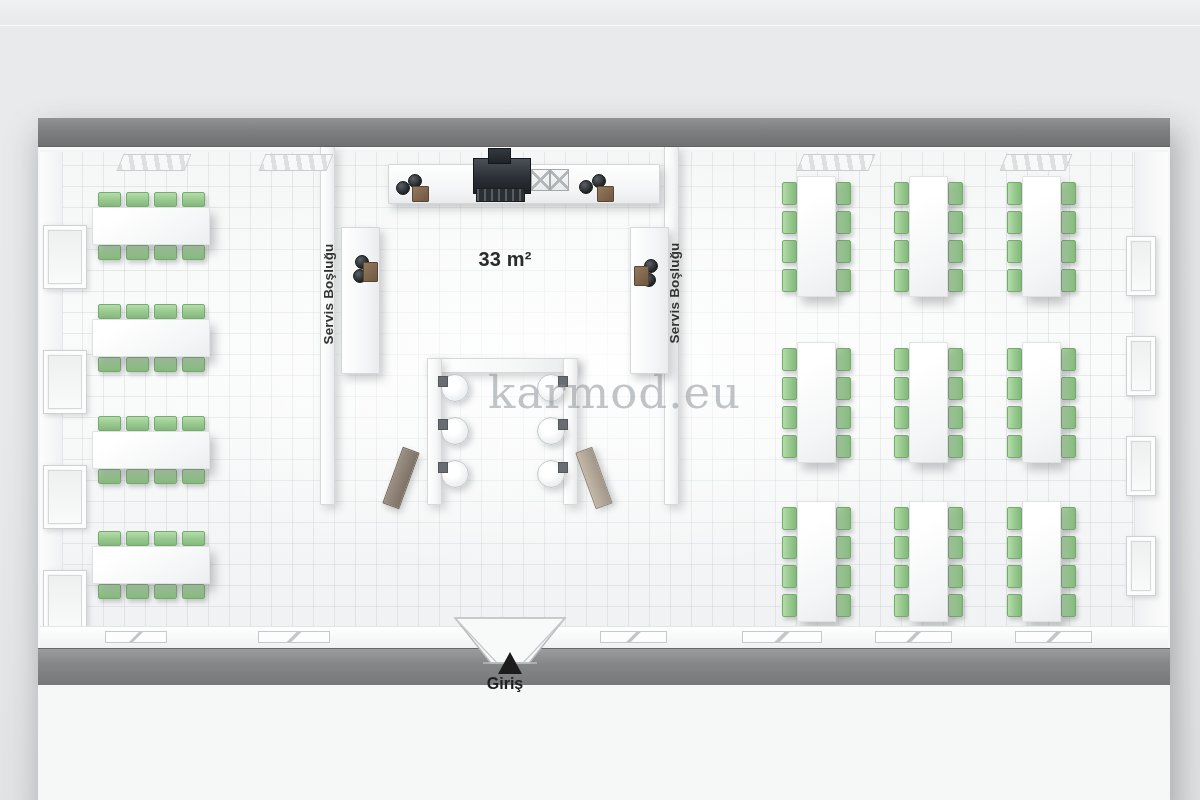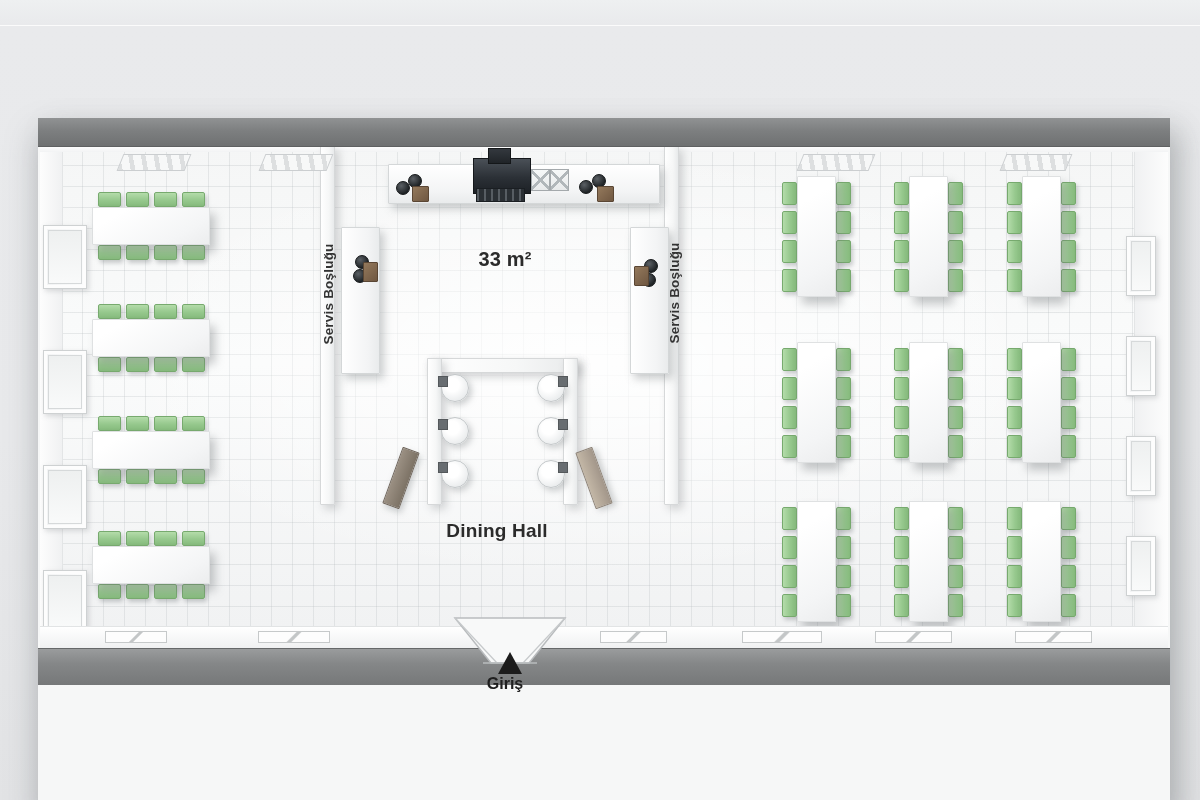--- a/index.html
+++ b/index.html
@@ -180,25 +180,25 @@
         <div class="board" style="left:3px; top:38px; width:13px; height:18px;"></div>
       </div>
 
       <div class="lean-board" style="left:352px; top:302px; transform:rotate(20deg);"></div>
       <div class="lean-board light" style="left:545px; top:302px; transform:rotate(-20deg);"></div>
 
       <div class="room-label" style="left:390px; top:100px; width:150px;">
         <div class="area">33 m²</div>
       </div>
       <div class="room-label" style="left:377px; top:372px; width:160px;">
-        <div>Dining Hall</div>
       </div>
       <div class="vlabel" style="left:233px; top:140px;">Servis Boşluğu</div>
       <div class="vlabel" style="left:579px; top:139px;">Servis Boşluğu</div>
 
+      <div class="watermark">karmod.eu</div>
     <div class="table-group" style="left: 52px; top: 46px; width: 116px; height: 66px;">
           <div class="chair" style="left: 6px; top: 0px; width: 21px; height: 13px;"></div>
           <div class="chair" style="left: 6px; top: 53px; width: 21px; height: 13px;"></div>
           <div class="chair" style="left: 34px; top: 0px; width: 21px; height: 13px;"></div>
           <div class="chair" style="left: 34px; top: 53px; width: 21px; height: 13px;"></div>
           <div class="chair" style="left: 62px; top: 0px; width: 21px; height: 13px;"></div>
           <div class="chair" style="left: 62px; top: 53px; width: 21px; height: 13px;"></div>
           <div class="chair" style="left: 90px; top: 0px; width: 21px; height: 13px;"></div>
           <div class="chair" style="left: 90px; top: 53px; width: 21px; height: 13px;"></div>
           <div class="tbl" style="left: 0px; top: 15px; width: 116px; height: 36px;"></div>

